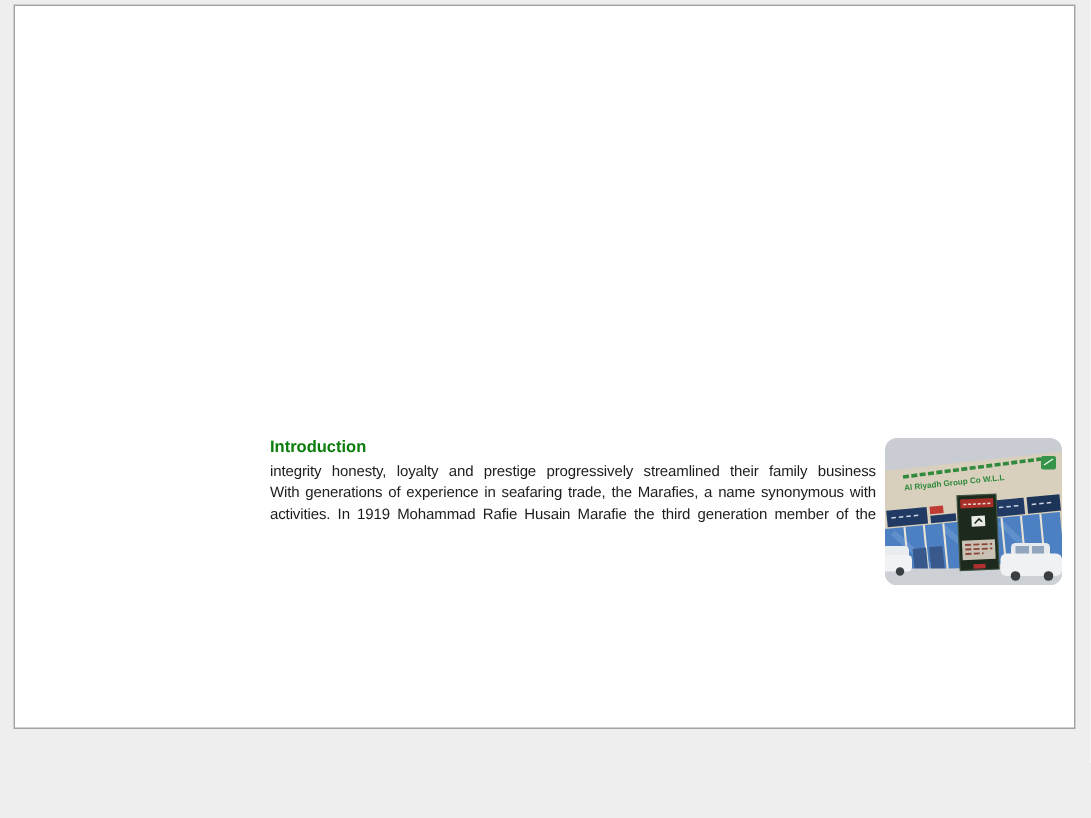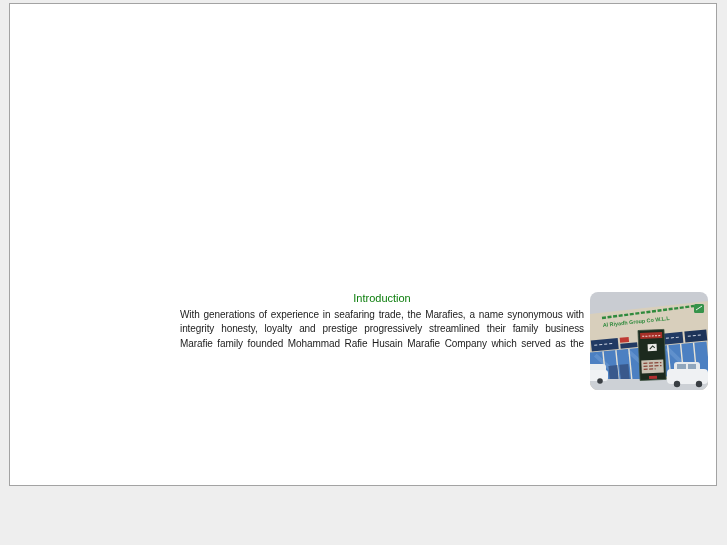--- a/index.html
+++ b/index.html
@@ -22,23 +22,22 @@
     position: absolute;
     left: 170px; top: 288px;
     display: flex;
     align-items: flex-start;
   }
   .intro-text { width: 404px; }
   .intro-heading {
     margin: 0 0 3px 0;
     font-size: 11px;
     line-height: 13px;
-    font-weight: normal;
+    font-weight: bold;
     color: #0b7d0b;
-    text-align: center;
   }
   .para {
     color: #1c1c1c;
     font-size: 10px;
     line-height: 14.4px;
     letter-spacing: -0.08px;
   }
   .jline {
     text-align: justify;
     text-align-last: justify;
@@ -56,23 +55,23 @@
   .photo svg { display: block; }
 </style>
 </head>
 <body>
 
 <div class="panel">
   <section class="intro">
     <div class="intro-text">
       <h3 class="intro-heading">Introduction</h3>
       <div class="para">
+        <div class="jline">integrity honesty, loyalty and prestige progressively streamlined their family business</div>
         <div class="jline">With generations of experience in seafaring trade, the Marafies, a name synonymous with</div>
-        <div class="jline">integrity honesty, loyalty and prestige progressively streamlined their family business</div>
-        <div class="jline">Marafie family founded Mohammad Rafie Husain Marafie Company which served as the</div>
+        <div class="jline">activities. In 1919 Mohammad Rafie Husain Marafie the third generation member of the</div>
       </div>
     </div>
 
     <figure class="photo">
       <svg width="118" height="98" viewBox="0 0 118 98" xmlns="http://www.w3.org/2000/svg">
 
         <rect x="0" y="0" width="118" height="98" fill="#c9ccd2"></rect>
 
         <polygon points="0,22 118,9 118,98 0,98" fill="#d8cfbc"></polygon>
 

